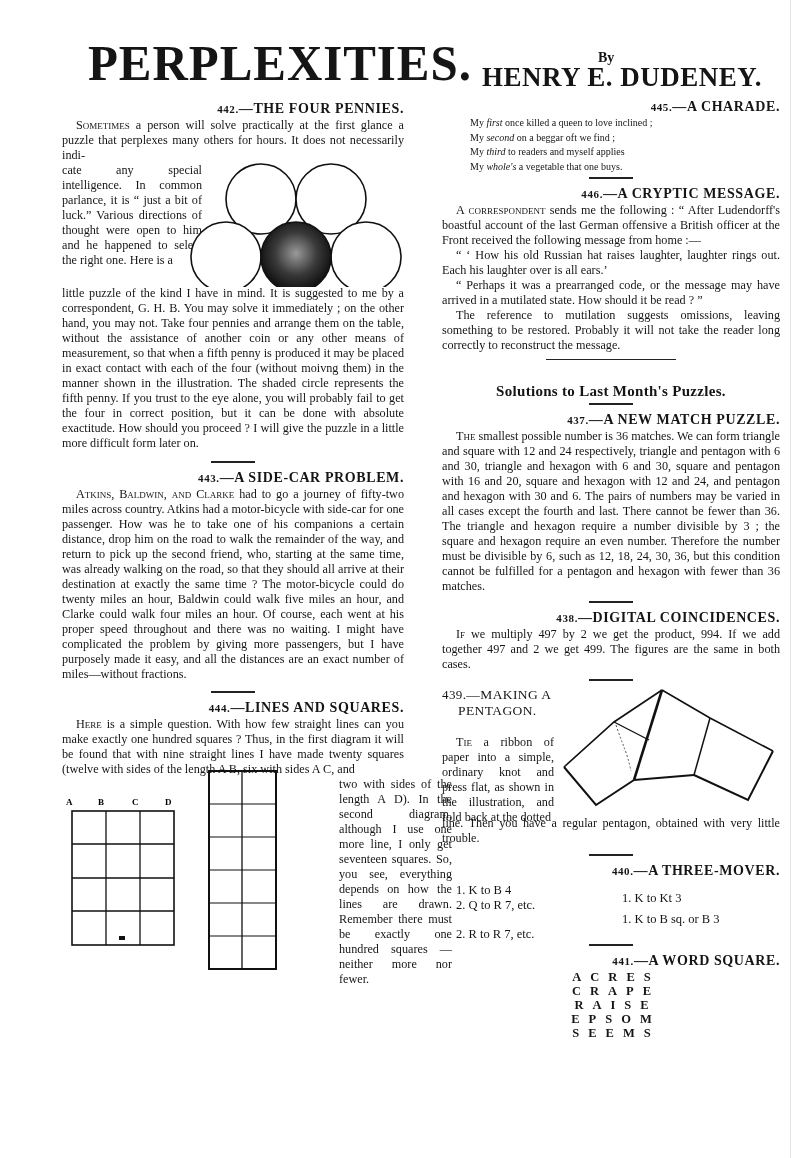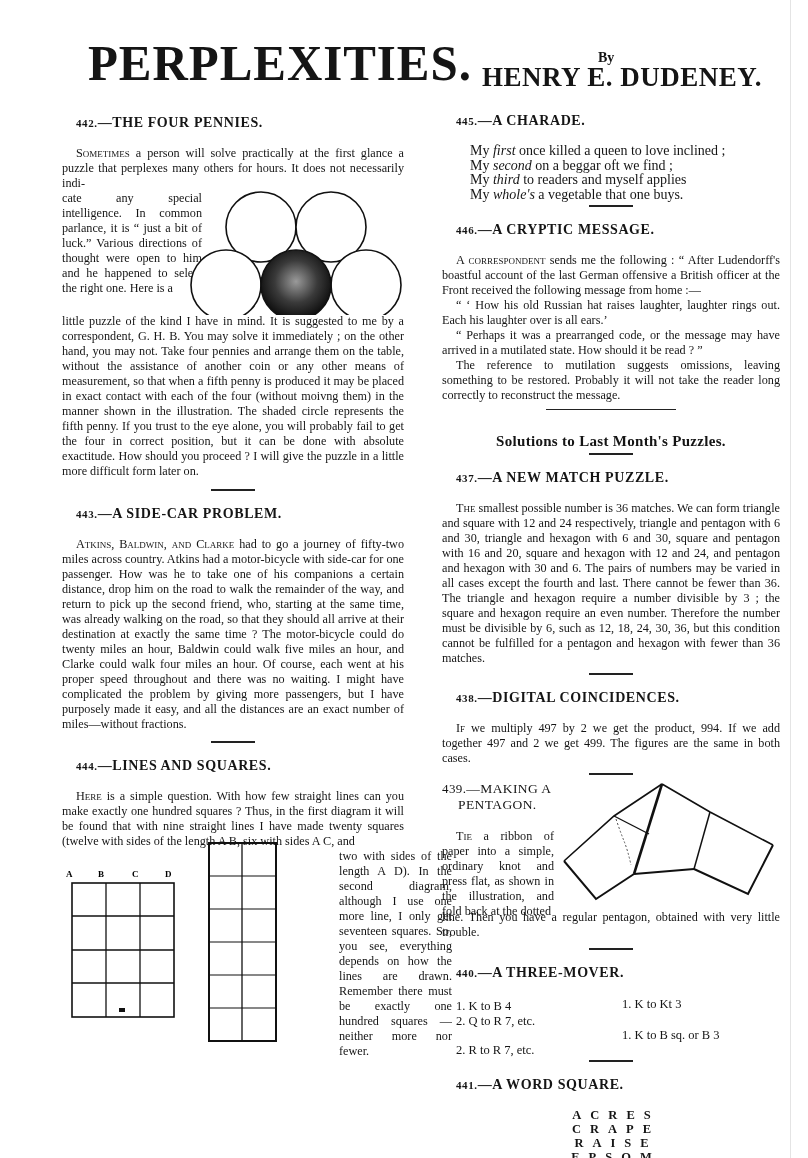--- a/index.html
+++ b/index.html
@@ -5,28 +5,28 @@
   html, body { margin: 0; padding: 0; background: #ffffff; }
   body { width: 808px; height: 1158px; position: relative; overflow: hidden;
          font-family: "Liberation Serif", "DejaVu Serif", serif; color: #151515; }
   .abs { position: absolute; }
   .title { left: 88px; top: 38px; font-size: 51px; font-weight: bold; letter-spacing: 1px; line-height: 1; transform: scaleX(0.96); transform-origin: left; }
   .by { left: 598px; top: 50px; font-size: 14px; font-weight: bold; }
   .author { left: 482px; top: 64px; font-size: 27px; font-weight: bold; letter-spacing: 0.5px; line-height: 1; }
   .col { position: absolute; font-size: 12.2px; line-height: 15px; text-align: justify; }
   .colL { left: 62px; width: 342px; }
   .colR { left: 442px; width: 338px; }
-  .head { text-align: left; font-size: 14px; letter-spacing: 0.6px; margin: 14px; line-height: 17px; }
+  .head { text-align: right; font-size: 14px; letter-spacing: 0.6px; margin: 0; line-height: 17px; }
   .head .num { font-size: 11px; }
   p { margin: 0; text-indent: 14px; }
   .sc { font-variant: small-caps; }
   .rule { width: 44px; height: 2px; background: #222; margin: 5px auto 6px; }
   .rule.long { width: 130px; height: 1px; }
   .solhead { text-align: center; font-size: 15px; font-weight: bold; margin: 24px 0 0; letter-spacing: 0.3px; }
-  .verse { padding-left: 28px; text-align: left; line-height: 14.5px; font-size: 14px; }
+  .verse { padding-left: 28px; text-align: left; line-height: 14.5px; font-size: 10px; }
   .narrow { width: 140px; text-align: justify; }
   .fig { position: absolute; }
   .moves { font-size: 12.5px; line-height: 16px; position: relative; height: 64px; }
   .moves span { position: absolute; }
   .ws { text-align: center; font-weight: bold; letter-spacing: 9px; font-size: 12.5px; line-height: 14px; margin-left: 10px; }
   .pent-head { font-size: 13.5px; line-height: 16px; text-align: left; letter-spacing: 0.4px; }
   .rborder { position: absolute; left: 790px; top: 0; width: 1px; height: 1158px; background: #e4e4e4; }
 </style>
 </head>
 <body>
@@ -181,21 +181,21 @@
 
   <div class="rule" style="margin-top:8px;"></div>
 
   <section>
     <h3 class="head">
       <span class="num">440.</span><span>—A THREE-MOVER.</span>
     </h3>
     <div class="moves">
       <span style="left:14px; top:2px;">1. K to B 4</span>
       <span style="left:14px; top:17px;">2. Q to R 7, etc.</span>
-      <span style="left:180px; top:0;">1. K to Kt 3</span>
+      <span style="left:180px; top:10px;">1. K to Kt 3</span>
       <span style="left:180px; top:31px;">1. K to B sq. or B 3</span>
       <span style="left:14px; top:46px;font-family:Liberation Serif, serif;">2. R to R 7, etc.</span>
     </div>
   </section>
 
   <div class="rule" style="margin-top:0px;"></div>
 
   <section>
     <h3 class="head">
       <span class="num">441.</span><span>—A WORD SQUARE.</span>

